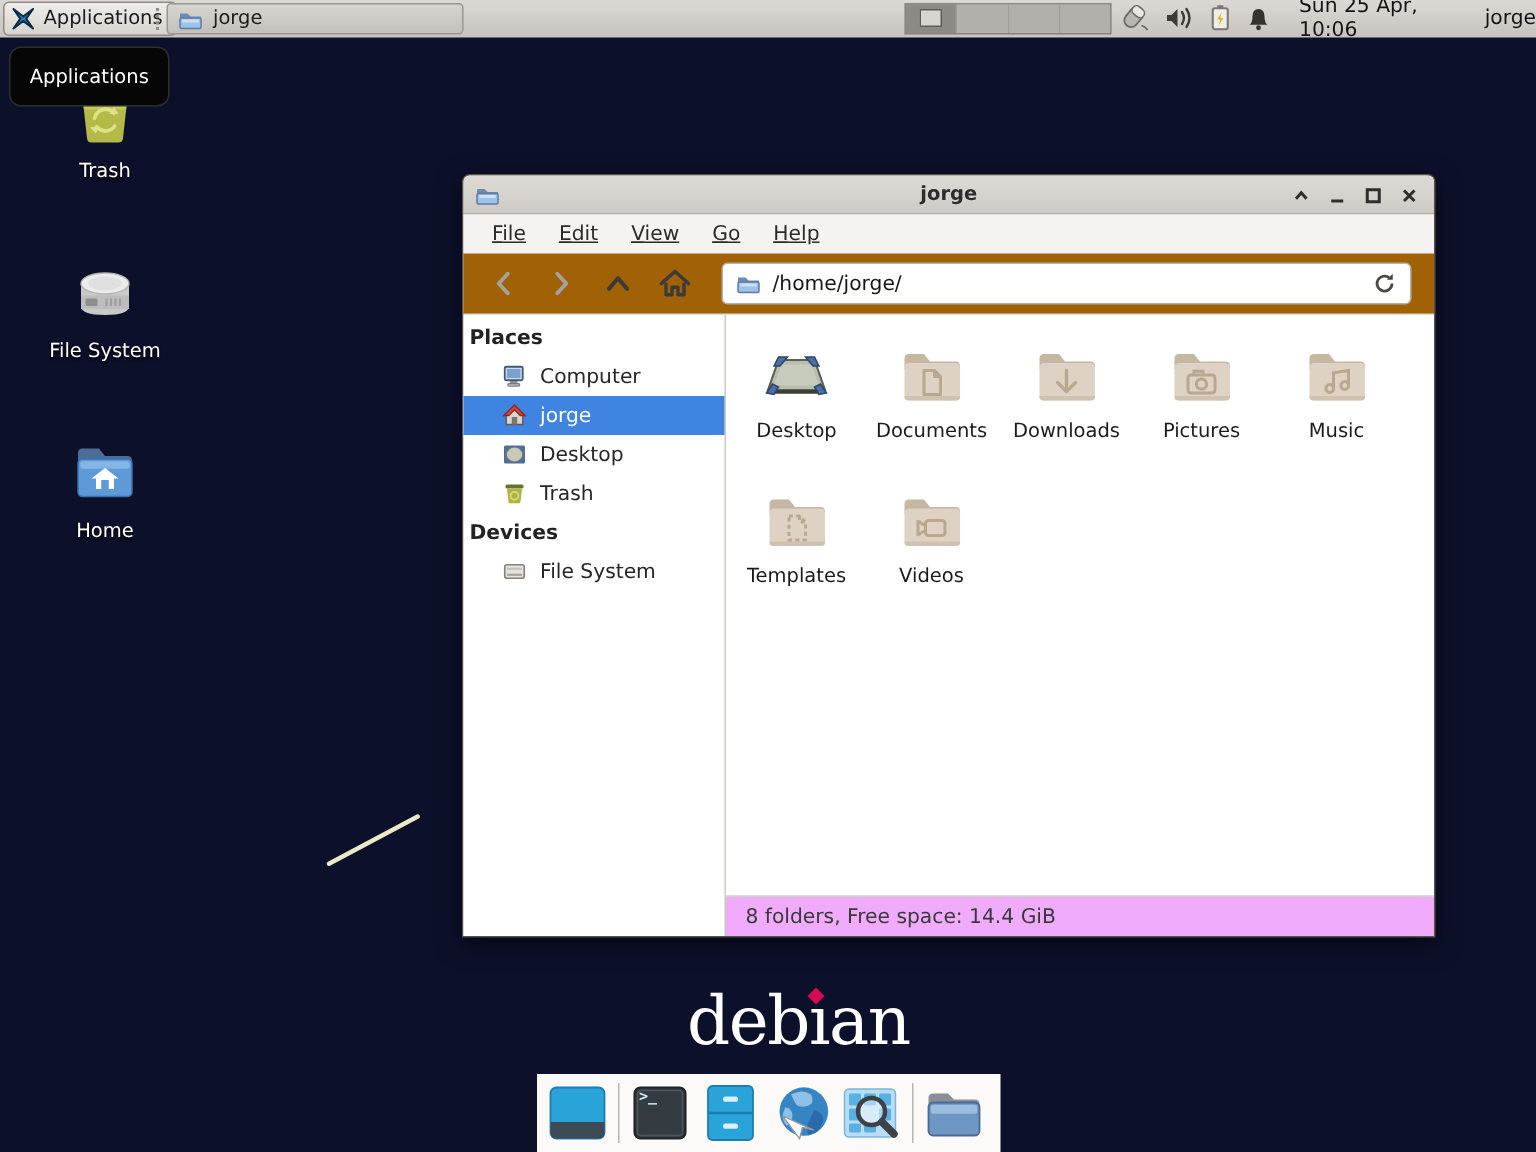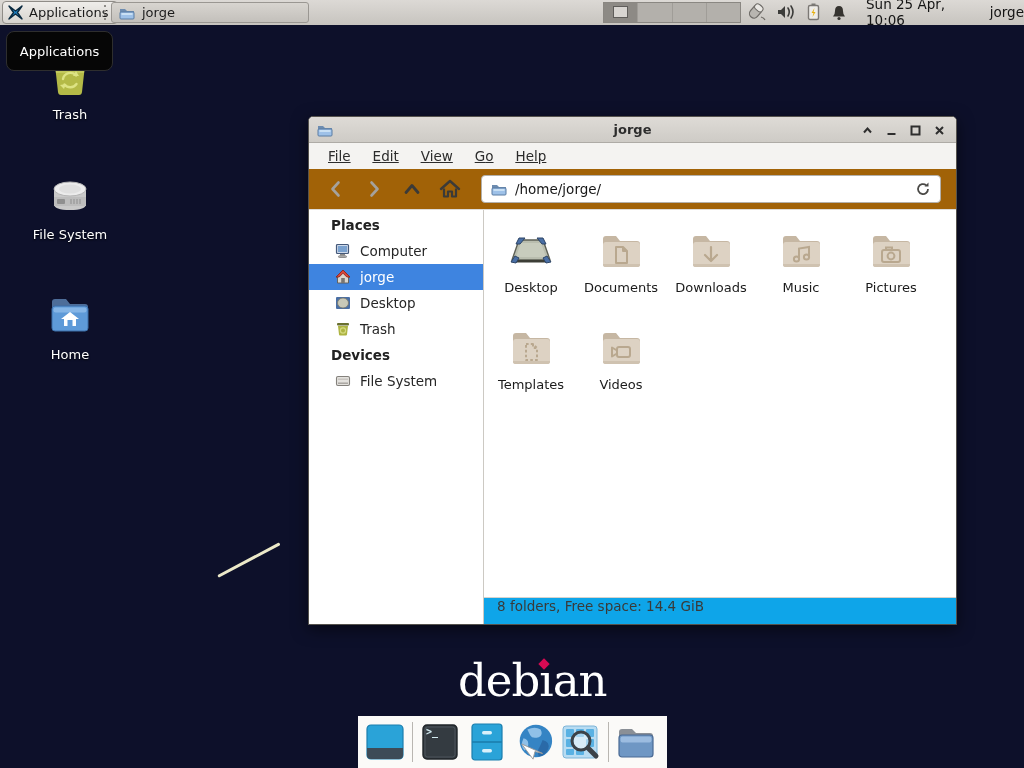--- a/index.html
+++ b/index.html
@@ -103,34 +103,34 @@
     justify-content:center; margin-right:12px; border-radius:3px; }
   .pathbar { flex:1; height:28px; margin-left:6px; background:#ffffff;
     border:1px solid #b3b0ab; border-radius:4px; display:flex;
     align-items:center; gap:8px; padding:0 9px; font-size:13.5px; color:#161616; }
   .path-refresh { margin-left:auto; display:flex; }
 
   .main { flex:1; display:flex; min-height:0; }
   .sidebar { width:175px; flex:0 0 175px; background:#ffffff;
     border-right:1px solid #ccc9c3; padding-top:2px; }
   .side-header { height:26px; display:flex; align-items:center;
-    padding-left:22px; font-size:13.5px; font-weight:bold; color:#222222; }
+    padding-left:4px; font-size:13.5px; font-weight:bold; color:#222222; }
   .side-item { height:26px; display:flex; align-items:center; gap:9px;
     padding-left:26px; font-size:13.5px; color:#262626; }
   .side-item.selected { background:#3e84e0; color:#ffffff; }
 
   .content { flex:1; display:flex; flex-direction:column; min-width:0; }
   .icon-view { flex:1; padding:16px 0 0 2px; display:grid;
     grid-template-columns:repeat(5,90px); grid-auto-rows:97px; }
   .file-cell { display:flex; flex-direction:column; align-items:center; }
   .file-cell .fc-art { width:48px; height:48px; }
   .fc-label { margin-top:6px; font-size:13px; color:#1b1b1b; }
 
-  .statusbar { height:27px; flex:0 0 27px; background:#0ea5e9;
-    border-top:1px solid #d6d3ce; display:flex; 
+  .statusbar { height:27px; flex:0 0 27px; background:#f0abfc;
+    border-top:1px solid #d6d3ce; display:flex; align-items:center;
     padding-left:13px; font-size:13.5px; color:#3a3a38; }
 
   svg { display:block; }
 </style>
 </head>
 <body>
 
 <svg width="0" height="0" style="position:absolute">
   <defs>
     <symbol id="sym-folder48" viewBox="0 0 48 48">
@@ -444,41 +444,41 @@
             </svg>
           </span>
           <span class="fc-label">Downloads</span>
         </div>
 
         <div class="file-cell">
           <span class="fc-art">
             <svg width="48" height="48" viewBox="0 0 48 48">
               <use href="#sym-folder48"></use>
               <g fill="none" stroke="#b9a88f" stroke-width="2">
+                <rect x="15" y="24" width="18" height="12" rx="2"></rect>
+                <circle cx="24" cy="30" r="3.4"></circle>
+                <path d="M19 24 v-2.5 h6 V24"></path>
+              </g>
+            </svg>
+          </span>
+          <span class="fc-label">Pictures</span>
+        </div>
+
+        <div class="file-cell">
+          <span class="fc-art">
+            <svg width="48" height="48" viewBox="0 0 48 48">
+              <use href="#sym-folder48"></use>
+              <g fill="none" stroke="#b9a88f" stroke-width="2">
                 <circle cx="19.5" cy="33" r="2.6"></circle>
                   <circle cx="29.5" cy="31" r="2.6"></circle>
                 <path d="M22 32.5 V22.5 L32 21 V30.5"></path>
               </g>
             </svg>
           </span>
           <span class="fc-label">Music</span>
-        </div>
-
-        <div class="file-cell">
-          <span class="fc-art">
-            <svg width="48" height="48" viewBox="0 0 48 48">
-              <use href="#sym-folder48"></use>
-              <g fill="none" stroke="#b9a88f" stroke-width="2">
-                <rect x="15" y="24" width="18" height="12" rx="2"></rect>
-                <circle cx="24" cy="30" r="3.4"></circle>
-                <path d="M19 24 v-2.5 h6 V24"></path>
-              </g>
-            </svg>
-          </span>
-          <span class="fc-label">Pictures</span>
         </div>
 
 
         <div class="file-cell">
           <span class="fc-art">
             <svg width="48" height="48" viewBox="0 0 48 48">
               <use href="#sym-folder48"></use>
               <path d="M19 21 h7 l4 4 v12 h-11 z M26 21 v4 h4" fill="none" stroke="#b9a88f" stroke-width="2" stroke-dasharray="2.6 2.2" stroke-linejoin="round"></path>
             </svg>
           </span>

